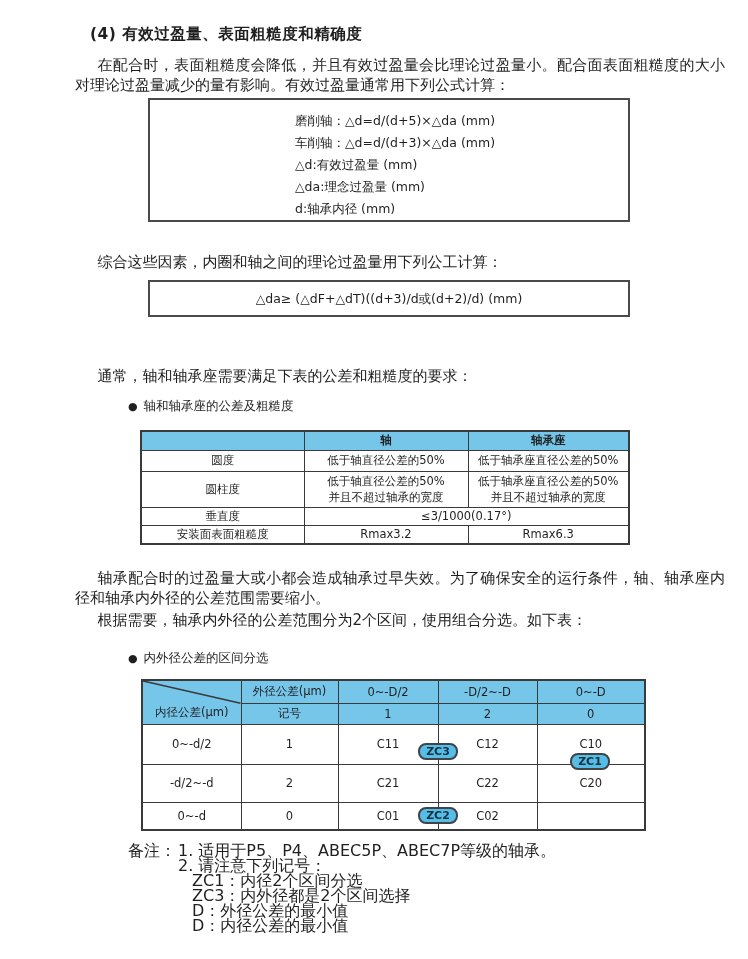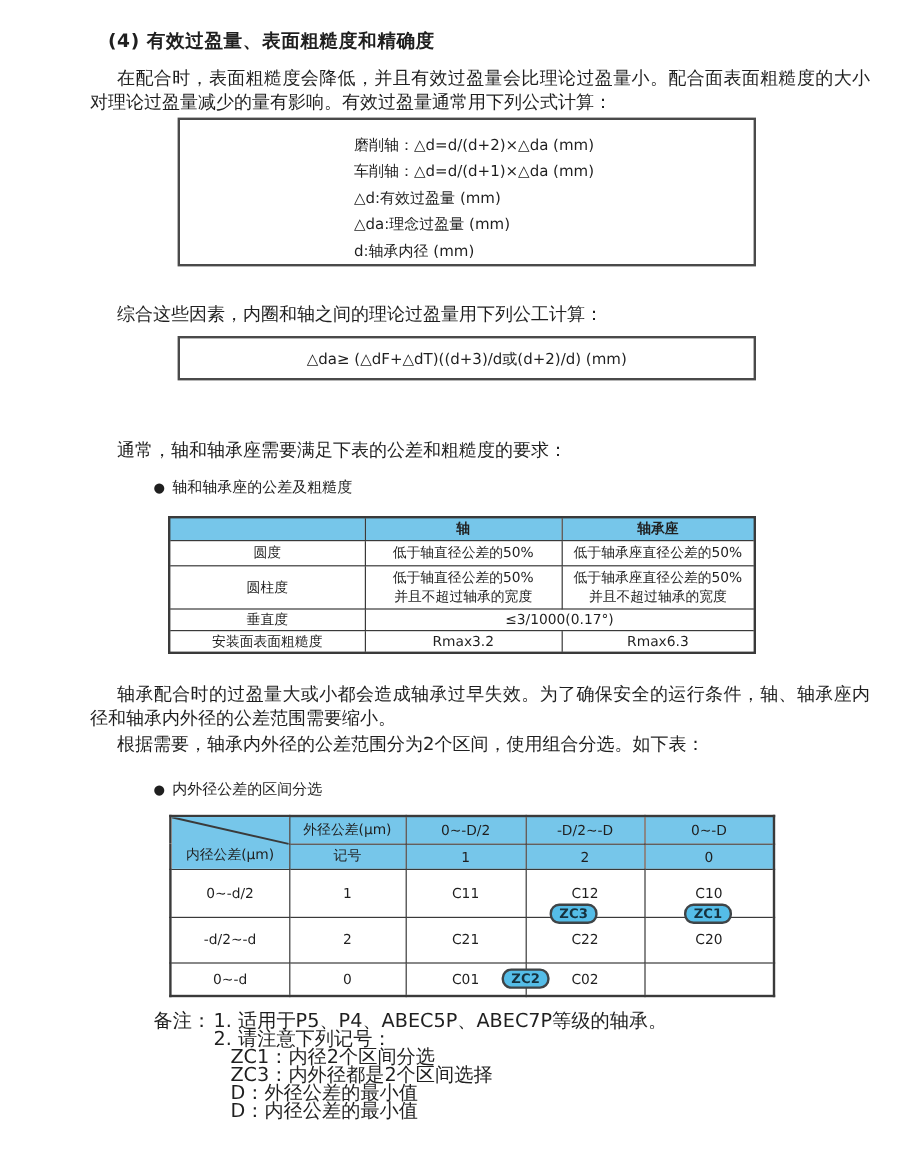--- a/index.html
+++ b/index.html
@@ -76,21 +76,21 @@
   .diag-label {
     position:absolute; left:0; right:0; bottom:4px;
     text-align:center; font-size:11.5px;
   }
   .zbadge {
     position:absolute; width:40px; height:17px;
     background:#55BDE8; border:2px solid #3f4447; border-radius:8px;
     font-size:11px; font-weight:bold; color:#16323f;
     line-height:13px; text-align:center; z-index:5;
   }
-  .zc3 { left:277px; top:74px;margin-left:40px; }
+  .zc3 { left:277px; top:64px; }
   .zc1 { left:429px; top:74px; }
   .zc2 { left:277px; top:128px; }
 
   .notes {
     position:absolute; top:843px; left:128px;
     font-size:16px; line-height:15px;
   }
   .notes-row { display:flex; }
   .notes-body { margin-left:2px; }
   .notes-items { margin-left:14px; }
@@ -98,22 +98,22 @@
 </head>
 <body>
 
 <div class="page">
 
   <div class="title">(4) 有效过盈量、表面粗糙度和精确度</div>
 
   <p class="para para1">在配合时，表面粗糙度会降低，并且有效过盈量会比理论过盈量小。配合面表面粗糙度的大小对理论过盈量减少的量有影响。有效过盈量通常用下列公式计算：</p>
 
   <div class="formula-box box1">
-    <div>磨削轴：△d=d/(d+2)×△da (mm)</div>
-    <div>车削轴：△d=d/(d+1)×△da (mm)</div>
+    <div>磨削轴：△d=d/(d+5)×△da (mm)</div>
+    <div>车削轴：△d=d/(d+3)×△da (mm)</div>
     <div>△d:有效过盈量 (mm)</div>
     <div>△da:理念过盈量 (mm)</div>
     <div>d:轴承内径 (mm)</div>
   </div>
 
   <p class="para para2">综合这些因素，内圈和轴之间的理论过盈量用下列公工计算：</p>
 
   <div class="formula-box box2">
     <span>△da≥ (△dF+△dT)((d+3)/d或(d+2)/d) (mm)</span>
   </div>

